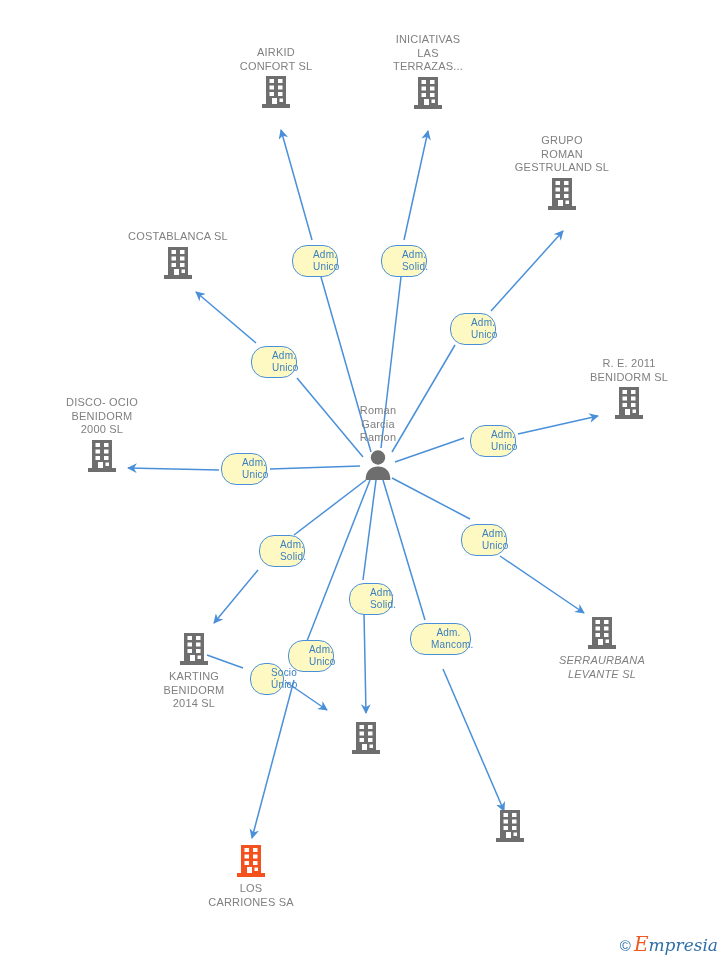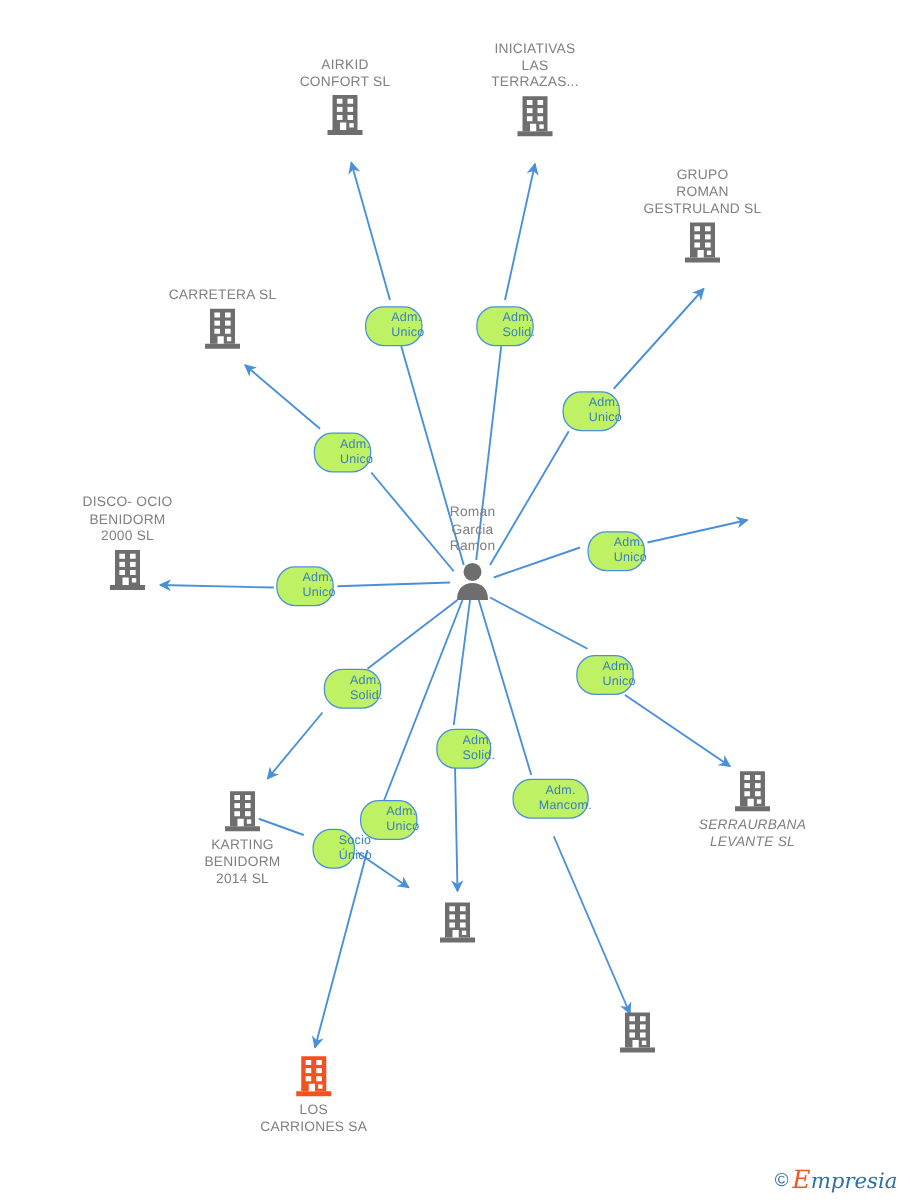--- a/index.html
+++ b/index.html
@@ -42,21 +42,21 @@
     color: #808080;
     letter-spacing: 0.2px;
     white-space: pre-line;
   }
   .node.label-above .caption { margin-bottom: 2px; }
   .node.label-below .caption { margin-top: 2px; }
 
   .edge-label {
     position: absolute;
     box-sizing: border-box;
-    background: #bef264;
+    background: #fef9c3;
     border: 1.4px solid #4a90d9;
     border-radius: 15px;
     color: #3a7ec0;
     font-size: 10px;
     line-height: 12px;
     text-align: center;
     padding: 3px 4px 3px 20px;
     white-space: pre-line;
     letter-spacing: 0.2px;
   }
@@ -203,37 +203,55 @@
         <rect x="17" y="10.5" width="4.5" height="4" fill="#ffffff"></rect>
         <rect x="8.5" y="17" width="4.5" height="4" fill="#ffffff"></rect>
         <rect x="17" y="17" width="4.5" height="4" fill="#ffffff"></rect>
         <rect x="11" y="23" width="5" height="6" fill="#ffffff"></rect>
         <rect x="18.5" y="23.5" width="3.5" height="3.5" fill="#ffffff"></rect>
       </svg>
     </span>
   </div>
 
   <div class="node label-above" style="left:178px; top:230px;">
-    <span class="caption">CARRETERA SL</span>
-    <span class="glyph">
-      <svg width="30" height="36" viewBox="0 0 30 36" xmlns="http://www.w3.org/2000/svg">
-        <rect x="5" y="1" width="20" height="28" fill="#6e6e6e"></rect>
-        <rect x="1" y="29" width="28" height="4" fill="#6e6e6e"></rect>
-        <rect x="8.5" y="4" width="4.5" height="4" fill="#ffffff"></rect>
-        <rect x="17" y="4" width="4.5" height="4" fill="#ffffff"></rect>
-        <rect x="8.5" y="10.5" width="4.5" height="4" fill="#ffffff"></rect>
-        <rect x="17" y="10.5" width="4.5" height="4" fill="#ffffff"></rect>
-        <rect x="8.5" y="17" width="4.5" height="4" fill="#ffffff"></rect>
-        <rect x="17" y="17" width="4.5" height="4" fill="#ffffff"></rect>
-        <rect x="11" y="23" width="5" height="6" fill="#ffffff"></rect>
-        <rect x="18.5" y="23.5" width="3.5" height="3.5" fill="#ffffff"></rect>
-      </svg>
-    </span>
-  </div>
-
+    <span class="caption">COSTABLANCA SL</span>
+    <span class="glyph">
+      <svg width="30" height="36" viewBox="0 0 30 36" xmlns="http://www.w3.org/2000/svg">
+        <rect x="5" y="1" width="20" height="28" fill="#6e6e6e"></rect>
+        <rect x="1" y="29" width="28" height="4" fill="#6e6e6e"></rect>
+        <rect x="8.5" y="4" width="4.5" height="4" fill="#ffffff"></rect>
+        <rect x="17" y="4" width="4.5" height="4" fill="#ffffff"></rect>
+        <rect x="8.5" y="10.5" width="4.5" height="4" fill="#ffffff"></rect>
+        <rect x="17" y="10.5" width="4.5" height="4" fill="#ffffff"></rect>
+        <rect x="8.5" y="17" width="4.5" height="4" fill="#ffffff"></rect>
+        <rect x="17" y="17" width="4.5" height="4" fill="#ffffff"></rect>
+        <rect x="11" y="23" width="5" height="6" fill="#ffffff"></rect>
+        <rect x="18.5" y="23.5" width="3.5" height="3.5" fill="#ffffff"></rect>
+      </svg>
+    </span>
+  </div>
+
+  <div class="node label-above" style="left:629px; top:357px;">
+    <span class="caption">R. E. 2011
+BENIDORM SL</span>
+    <span class="glyph">
+      <svg width="30" height="36" viewBox="0 0 30 36" xmlns="http://www.w3.org/2000/svg">
+        <rect x="5" y="1" width="20" height="28" fill="#6e6e6e"></rect>
+        <rect x="1" y="29" width="28" height="4" fill="#6e6e6e"></rect>
+        <rect x="8.5" y="4" width="4.5" height="4" fill="#ffffff"></rect>
+        <rect x="17" y="4" width="4.5" height="4" fill="#ffffff"></rect>
+        <rect x="8.5" y="10.5" width="4.5" height="4" fill="#ffffff"></rect>
+        <rect x="17" y="10.5" width="4.5" height="4" fill="#ffffff"></rect>
+        <rect x="8.5" y="17" width="4.5" height="4" fill="#ffffff"></rect>
+        <rect x="17" y="17" width="4.5" height="4" fill="#ffffff"></rect>
+        <rect x="11" y="23" width="5" height="6" fill="#ffffff"></rect>
+        <rect x="18.5" y="23.5" width="3.5" height="3.5" fill="#ffffff"></rect>
+      </svg>
+    </span>
+  </div>
 
   <div class="node label-above" style="left:102px; top:396px;">
     <span class="caption">DISCO- OCIO
 BENIDORM
 2000 SL</span>
     <span class="glyph">
       <svg width="30" height="36" viewBox="0 0 30 36" xmlns="http://www.w3.org/2000/svg">
         <rect x="5" y="1" width="20" height="28" fill="#6e6e6e"></rect>
         <rect x="1" y="29" width="28" height="4" fill="#6e6e6e"></rect>
         <rect x="8.5" y="4" width="4.5" height="4" fill="#ffffff"></rect>

